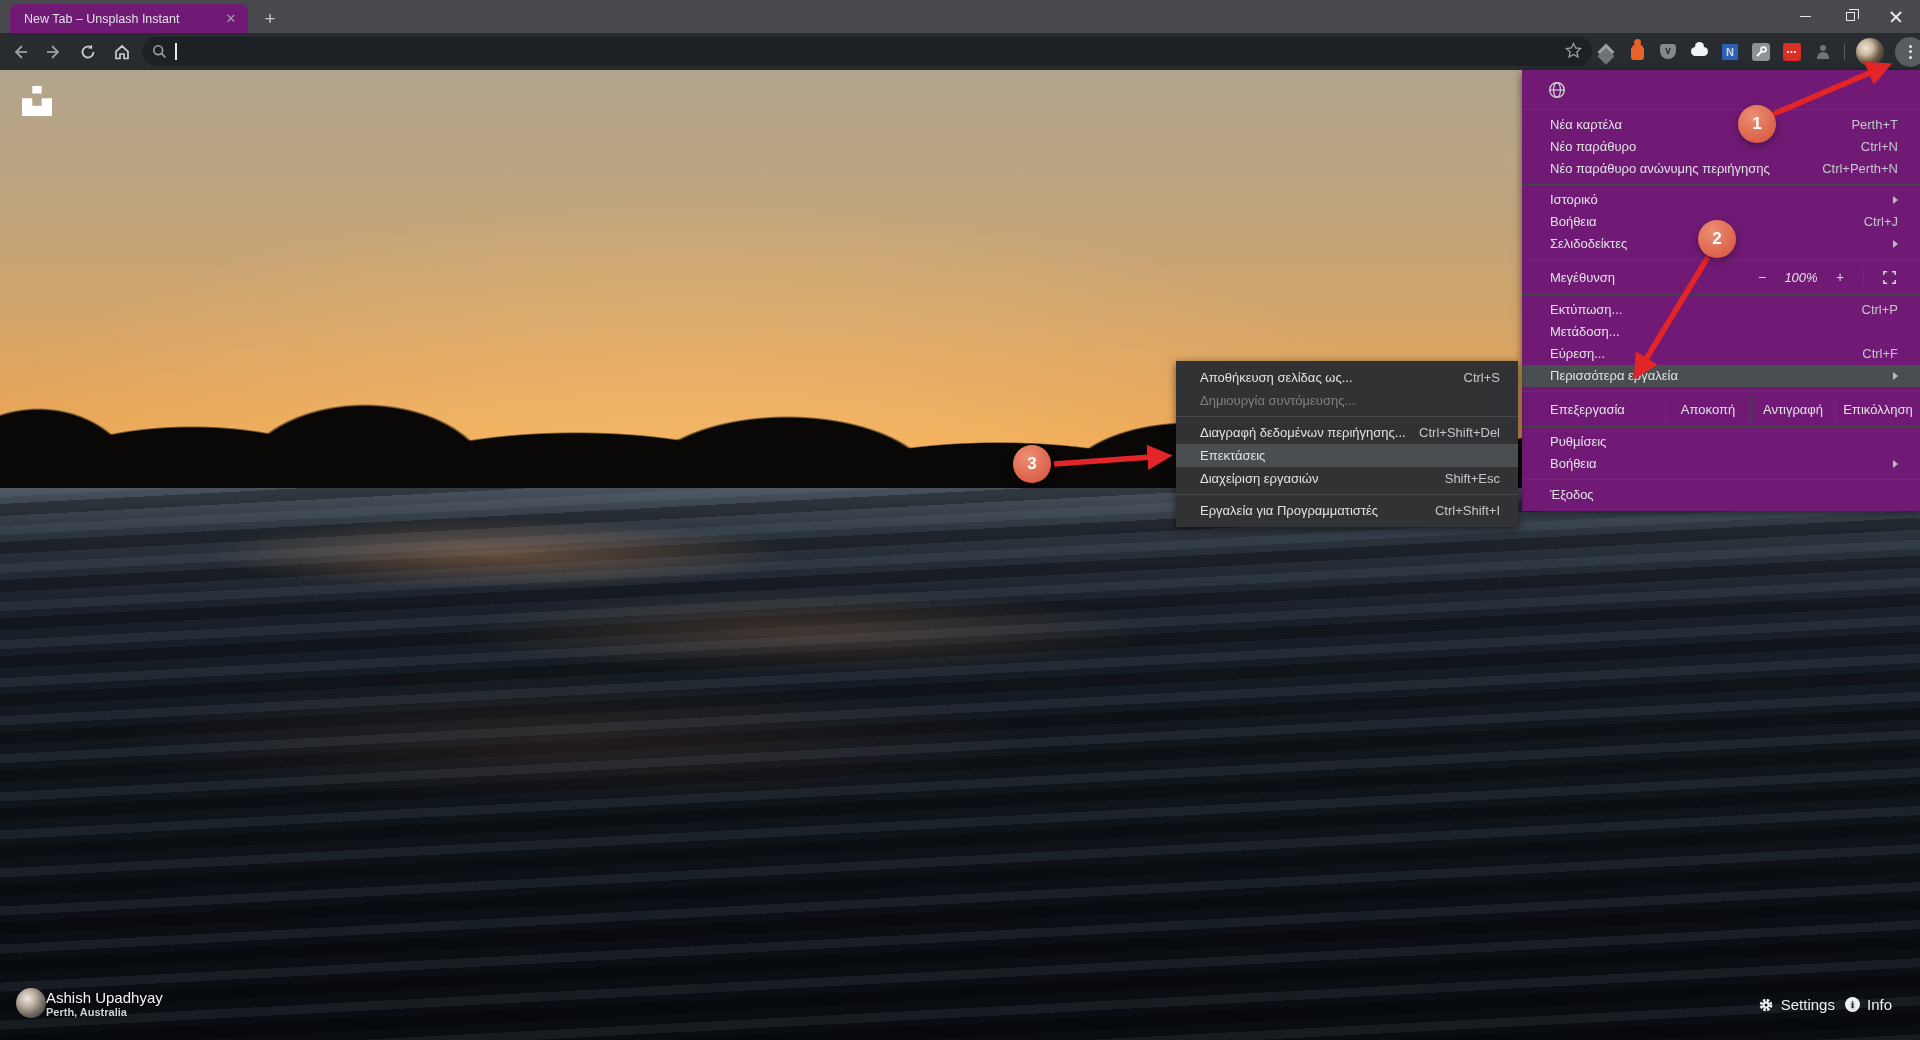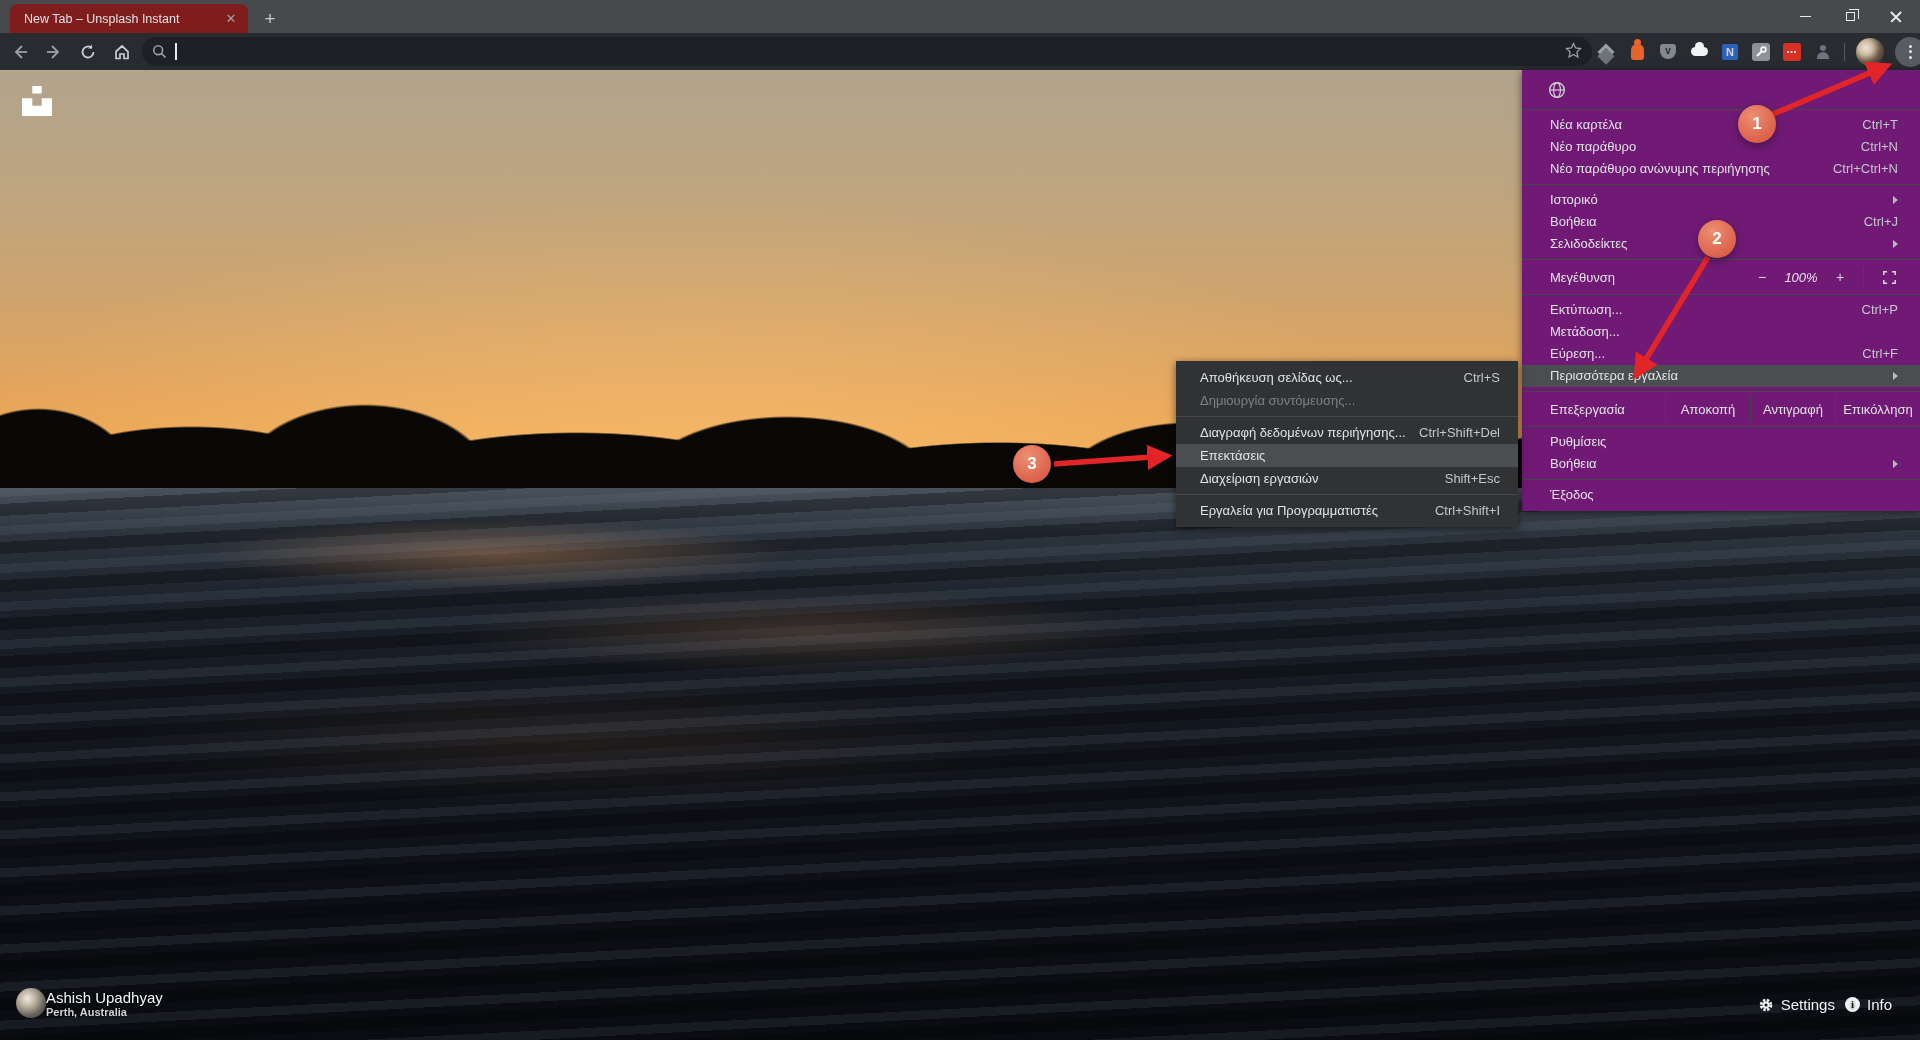--- a/index.html
+++ b/index.html
@@ -2,21 +2,21 @@
 <html><head>
 <meta charset="utf-8">
 <style>
   * { margin:0; padding:0; box-sizing:border-box; }
   html,body { width:1920px; height:1040px; overflow:hidden; background:#000;
               font-family:"Liberation Sans", sans-serif; }
   #stage { position:relative; width:1920px; height:1040px; }
 
   
   .titlebar { position:absolute; left:0; top:0; width:1920px; height:33px; background:#48494c; }
-  .tab { position:absolute; left:10px; top:4px; width:238px; height:29px; background:#7f1d1d;
+  .tab { position:absolute; left:10px; top:4px; width:238px; height:29px; background:#701a75;
          border-radius:8px 8px 0 0; display:flex; align-items:center; padding:0 8px 0 14px; }
   .tab-title { color:#dfe2e5; font-size:12.5px; flex:1; white-space:nowrap; overflow:hidden; }
   .tab-close { color:#9da2a7; font-size:13px; width:18px; height:18px; line-height:18px;
                text-align:center; border-radius:50%; }
   .newtab-btn { position:absolute; left:258px; top:7px; width:24px; height:24px; color:#c3c7ca;
                 font-size:19px; line-height:23px; text-align:center; }
   .wctl { position:absolute; top:0; height:33px; width:45px; display:flex; align-items:center; justify-content:center; }
   .wctl.min { left:1783px; } .wctl.max { left:1828px; } .wctl.close { left:1873px; }
   .wmin-bar { width:11px; height:1.5px; background:#e8eaec; }
   .wmax-box { width:9px; height:9px; border:1.5px solid #e8eaec; position:relative; }
@@ -269,29 +269,29 @@
       <svg width="18" height="18" viewBox="0 0 18 18">
         <circle cx="9" cy="9" r="7.3" stroke="#cdd1d5" stroke-width="1.4" fill="none"></circle>
         <ellipse cx="9" cy="9" rx="3.4" ry="7.3" stroke="#cdd1d5" stroke-width="1.2" fill="none"></ellipse>
         <path d="M1.8 9 H16.2" stroke="#cdd1d5" stroke-width="1.2"></path>
       </svg>
     </div>
     <div class="msep"></div>
 
     <div class="mi">
         <span class="lab">Νέα καρτέλα</span>
-        <span class="sc">Ctrl+T</span>
+        <span class="sc">Perth+T</span>
       </div>
     <div class="mi">
         <span class="lab">Νέο παράθυρο</span>
         <span class="sc">Ctrl+N</span>
       </div>
     <div class="mi">
         <span class="lab">Νέο παράθυρο ανώνυμης περιήγησης</span>
-        <span class="sc">Ctrl+Ctrl+N</span>
+        <span class="sc">Ctrl+Perth+N</span>
       </div>
     <div class="msep"></div>
 
     <div class="mi">
         <span class="lab">Ιστορικό</span>
         <span class="subarrow"></span>
       </div>
     <div class="mi">
         <span class="lab">Βοήθεια</span>
         <span class="sc">Ctrl+J</span>

